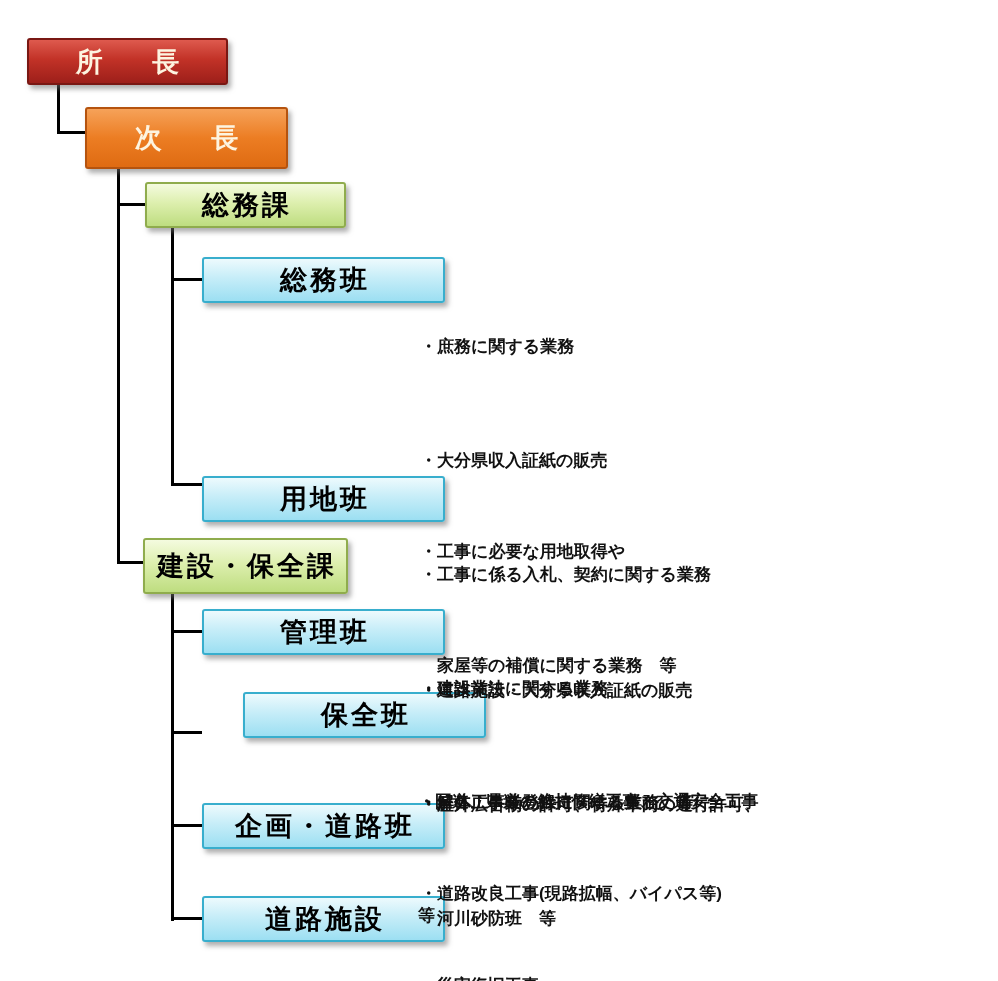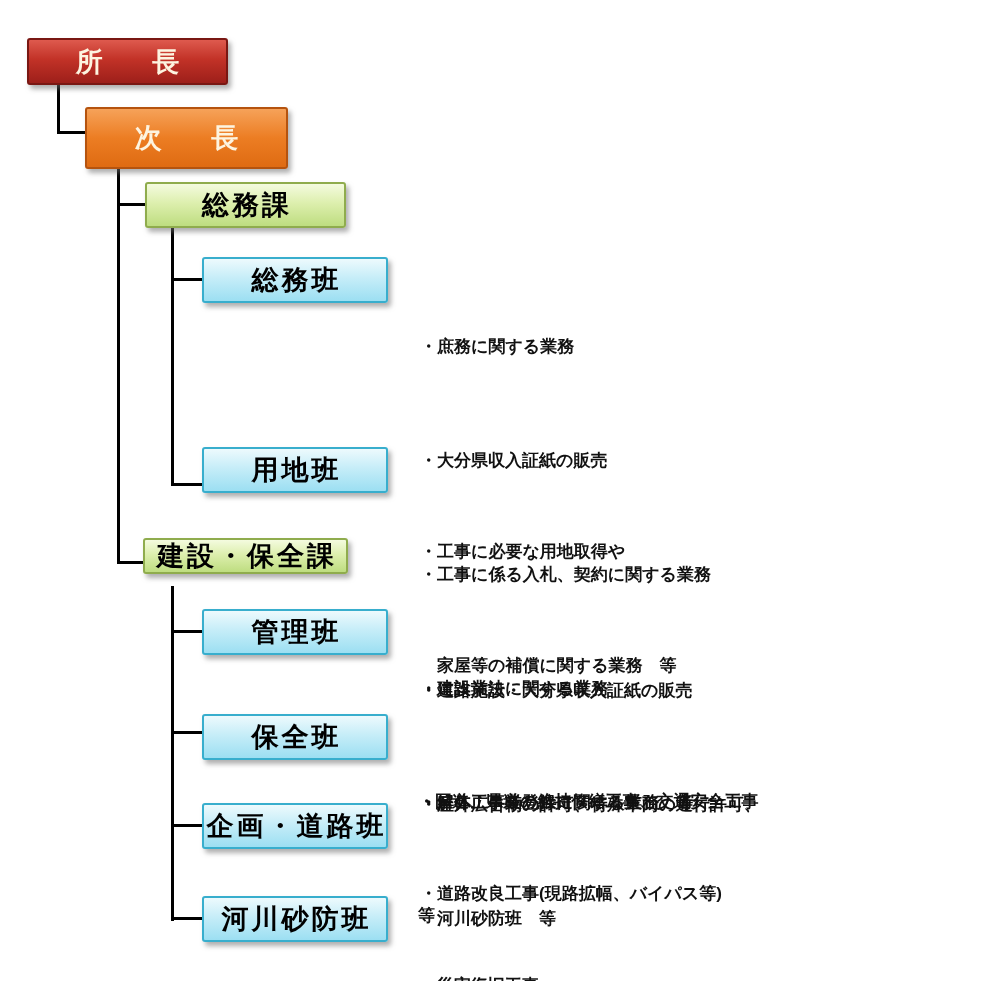--- a/index.html
+++ b/index.html
@@ -36,24 +36,24 @@
   .vline{width:3px;}
   .hline{height:3px;}
   .duties{
     position:absolute;font-size:17px;font-weight:700;line-height:38px;
     color:#111111;white-space:pre;
   }
   
   #n-chief  {left:27px; top:38px; width:201px;height:47px;}
   #n-deputy {left:85px; top:107px;width:203px;height:62px;align-items:center;}
   #n-div0   {left:145px;top:182px;width:201px;height:46px;}
-  #n-div1   {left:143px;top:538px;width:205px;height:36px;}
-  #n-t00,#n-t01,#n-t10,#n-t11,#n-t12,#n-t13{left:202px;width:186px;height:46px;justify-content:center;}
-  #n-t00{top:257px;} #n-t01{top:447px;}
-  #n-t10{top:609px;} #n-t11{top:714px;} #n-t12{top:803px;} #n-t13{top:896px;}
+  #n-div1   {left:143px;top:538px;width:205px;height:56px;}
+  #n-t00,#n-t01,#n-t10,#n-t11,#n-t12,#n-t13{left:202px;width:243px;height:46px;justify-content:center;}
+  #n-t00{top:257px;} #n-t01{top:476px;}
+  #n-t10{top:609px;} #n-t11{top:692px;margin-left:41px;} #n-t12{top:803px;} #n-t13{top:896px;}
   
   #l1 {left:57px; top:85px; height:48px;}
   #l2 {left:57px; top:131px;width:28px;}
   #l3 {left:117px;top:156px;height:408px;}
   #l4 {left:117px;top:203px;width:28px;}
   #l5 {left:117px;top:561px;width:26px;}
   #l6 {left:171px;top:228px;height:258px;}
   #l7 {left:171px;top:278px;width:31px;}
   #l8 {left:171px;top:483px;width:32px;}
   #l9 {left:171px;top:586px;height:335px;}
@@ -111,21 +111,21 @@
   <div class="node blue sect" id="n-t10">
     <span class="lbl">管理班</span>
   </div>
   <div class="node blue sect" id="n-t11">
     <span class="lbl">保全班</span>
   </div>
   <div class="node blue sect" id="n-t12">
     <span class="lbl">企画・道路班</span>
   </div>
   <div class="node blue sect" id="n-t13">
-    <span class="lbl">河川砂防班</span>
+    <span class="lbl">道路施設</span>
   </div>
 
   <div class="duties" id="d00">
     <div>・庶務に関する業務</div>
     <div>・大分県収入証紙の販売</div>
     <div>・工事に係る入札、契約に関する業務</div>
     <div>・建設業法に関する業務</div>
     <div>・解体工事業登録に関する業務　等</div>
   </div>
   <div class="duties" id="d01">

